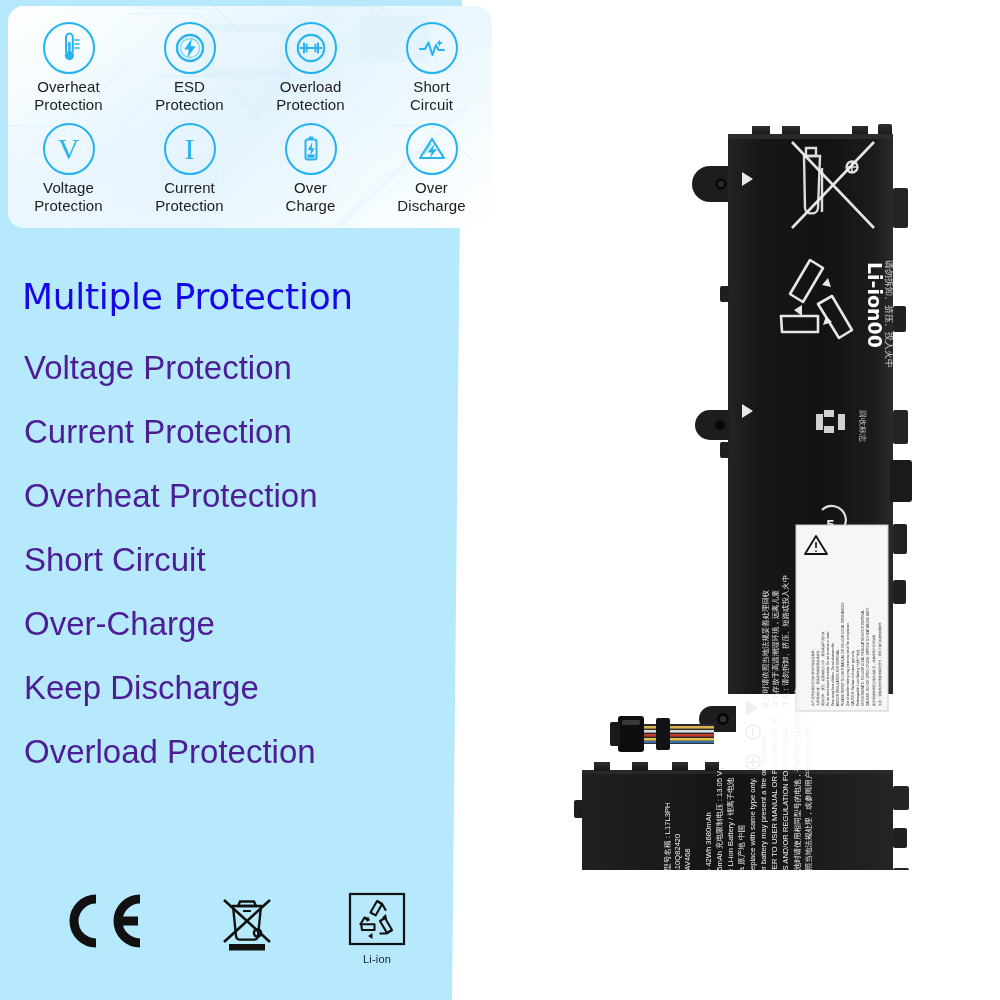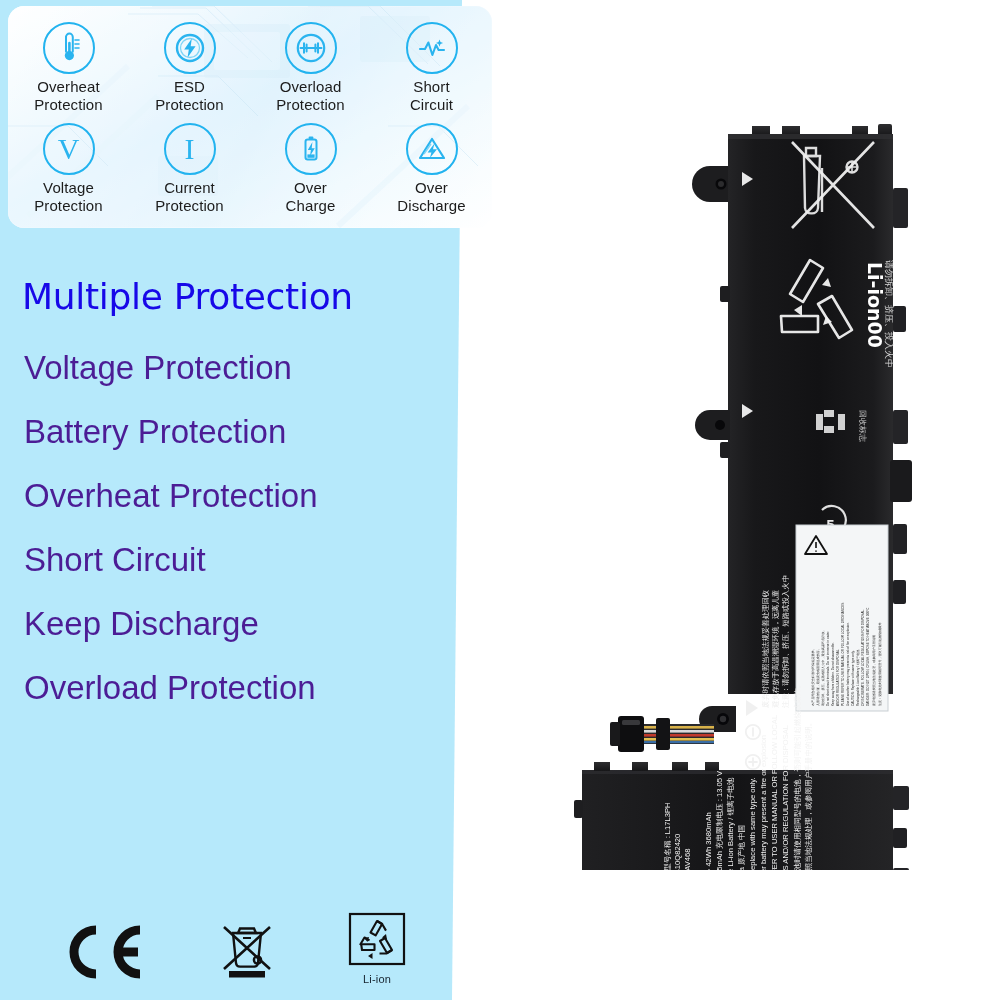--- a/index.html
+++ b/index.html
@@ -57,21 +57,21 @@
     letter-spacing:-.3px;white-space:nowrap;
   }
   .prot-list{position:absolute;left:24px;top:336px;width:430px;}
   .prot-item{
     font-family:"Liberation Sans", sans-serif;
     font-weight:300;font-size:33px;color:#4c1d95;
     line-height:64px;white-space:nowrap;
   }
 
   
-  .certs{position:absolute;left:62px;top:912px;display:flex;align-items:flex-end;gap:70px;}
+  .certs{position:absolute;left:62px;top:892px;display:flex;align-items:flex-start;gap:70px;}
   .cert{position:relative;}
   .liion-cap{
     text-align:center;font-family:"Liberation Sans", sans-serif;
     font-size:11px;color:#16232e;margin-top:1px;letter-spacing:.2px;
   }
 
   
   .battery-wrap{position:absolute;left:560px;top:110px;width:380px;height:760px;}
   .batt-svg{display:block;}
 </style>
@@ -232,23 +232,24 @@
           <span>Discharge</span>
         </div>
       </div>
     </div>
   </div>
 
   <div class="headline">Multiple Protection</div>
 
   <div class="prot-list">
     <div class="prot-item">Voltage Protection</div>
-    <div class="prot-item">Battery Protection</div>
+    <div class="prot-item">Current Protection</div>
     <div class="prot-item">Overheat Protection</div>
     <div class="prot-item">Short Circuit</div>
+    <div class="prot-item">Over-Charge</div>
     <div class="prot-item">Keep Discharge</div>
     <div class="prot-item">Overload Protection</div>
   </div>
 
   <div class="certs">
 
     <div class="cert">
       <svg width="84" height="58" viewBox="0 0 84 58">
         <path d="M34 7 a22 22 0 1 0 0 44" fill="none" stroke="#111" stroke-width="9"></path>
         <path d="M78 7 a22 22 0 1 0 0 44" fill="none" stroke="#111" stroke-width="9"></path>

